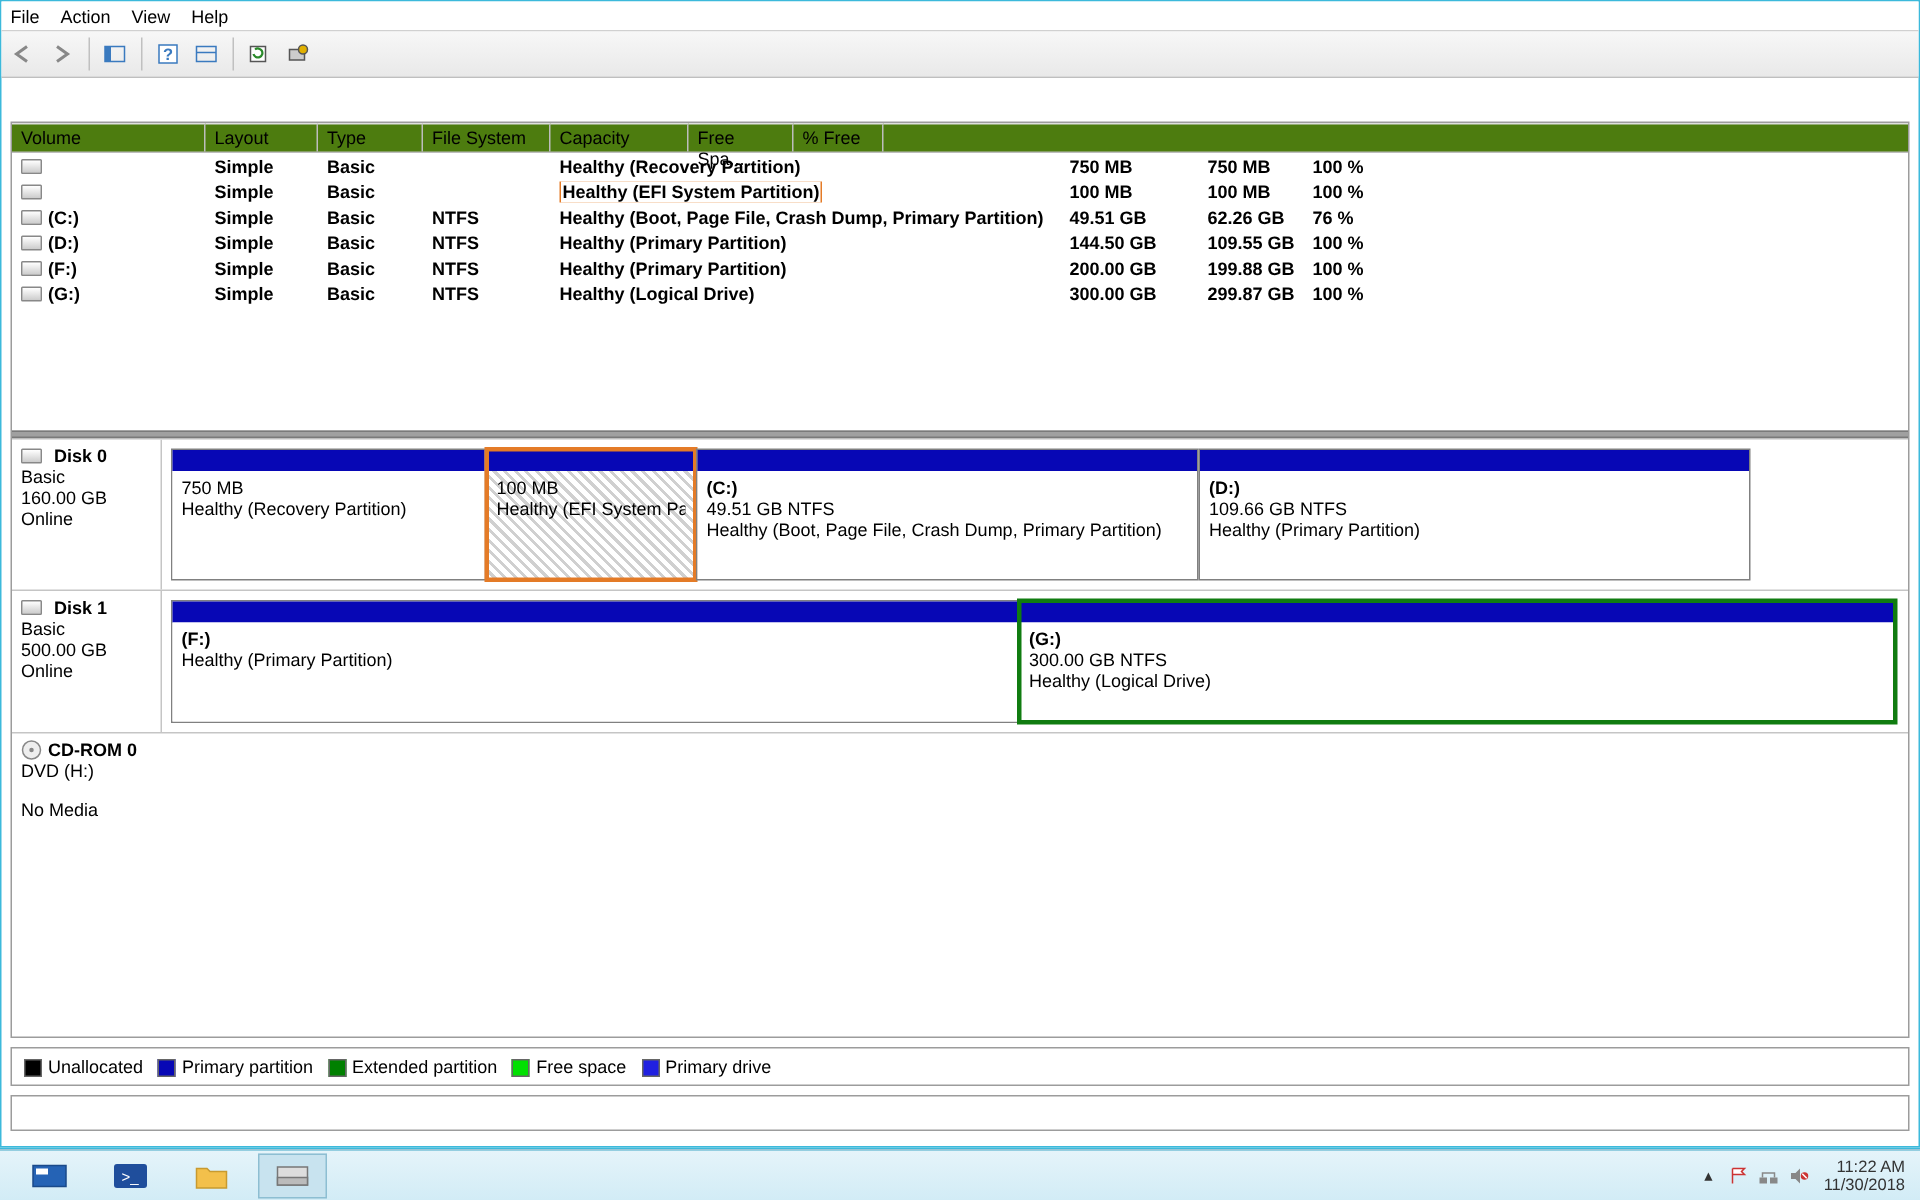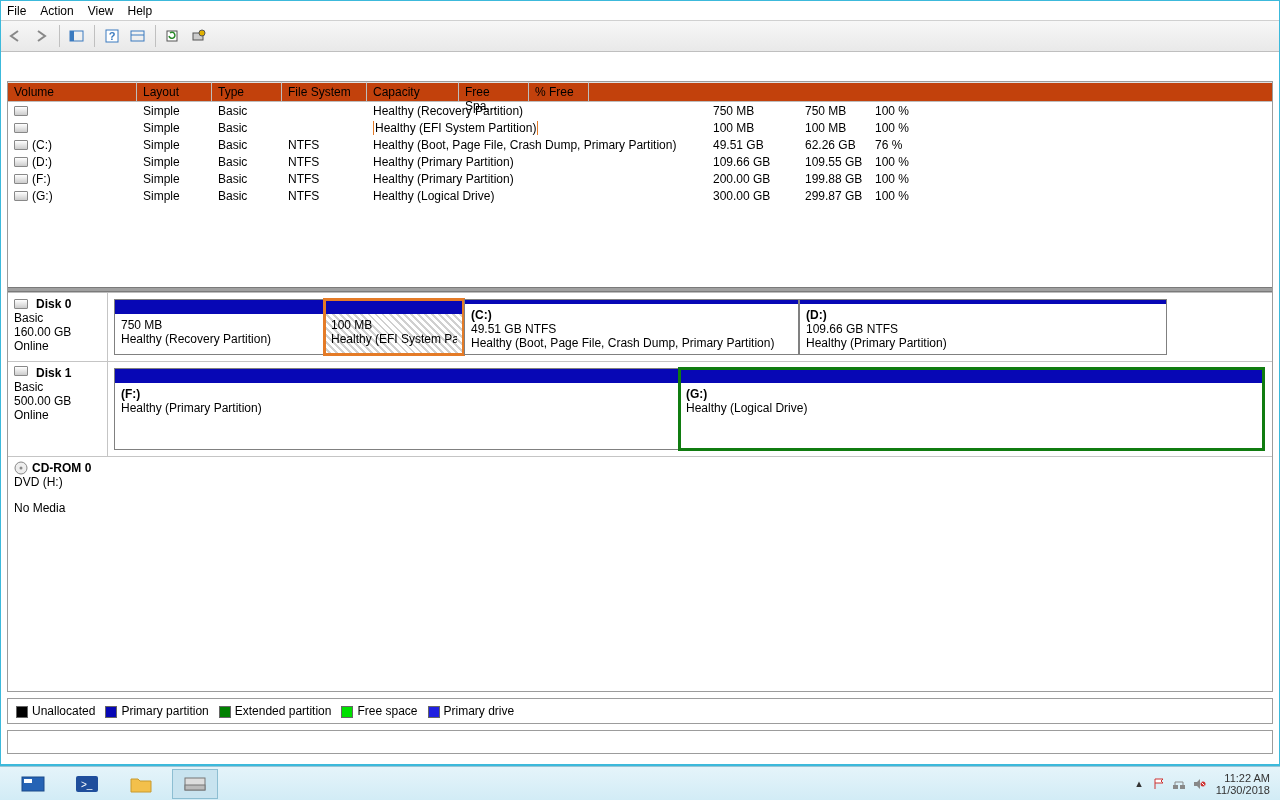--- a/index.html
+++ b/index.html
@@ -11,24 +11,24 @@
 .titlebar .ctrls { display: flex; }
 .titlebar .ctrls .btn { width: 45px; height: 20px; border: 1px solid #222; display: flex; align-items: center; justify-content: center; font-size: 11px; cursor: default; }
 .titlebar .ctrls .btn.min, .titlebar .ctrls .btn.max { background: #d2d2c6; }
 .titlebar .ctrls .btn.close { background: #c9493b; color: #000; }
 .menubar { height: 20px; background: #fff; display: flex; align-items: center; padding: 0 6px; font-size: 12px; border-bottom: 1px solid #d0d0d0; }
 .menubar span { margin-right: 14px; }
 .toolbar { height: 31px; background: linear-gradient(#f7f7f7,#e9e9e9); border-bottom: 1px solid #bfbfbf; display: flex; align-items: center; padding: 0 4px; gap: 4px; }
 .toolbar .tb { width: 22px; height: 22px; display: flex; align-items: center; justify-content: center; }
 .toolbar .sep { width: 1px; height: 22px; background: #c0c0c0; margin: 0 2px; }
 .content { position: absolute; left: 6px; right: 6px; top: 80px; bottom: 72px; border: 1px solid #9c9c9c; background: #fff; display: flex; flex-direction: column; }
-.grid-header { display: flex; height: 20px; border-bottom: 1px solid #bdbdbd; font-size: 12px; background: #c2410c; }
+.grid-header { display: flex; height: 20px; border-bottom: 1px solid #bdbdbd; font-size: 12px; background: #4d7c0f; }
 .grid-header .col { border-right: 1px solid #bdbdbd; border-top: 1px solid #e0e0e0; padding: 2px 6px; position: relative; }
 .grid-row { display: flex; height: 17px; font-size: 12px; align-items: center; }
-.grid-row .cell { padding: 0 6px; white-space: nowrap; overflow: hidden; }
+.grid-row .cell { padding: 0 6px; white-space: nowrap; overflow: hidden; font-weight: bold; }
 .c-volume{ width:129px;} .c-layout{width:75px;} .c-type{width:70px;} .c-fs{width:85px;} .c-status{width:340px;} .c-cap{width:92px;} .c-free{width:70px;} .c-pfree{width:60px;}
 .drive-icon { display:inline-block; width:14px; height:10px; border:1px solid #888; border-radius:1px; background:linear-gradient(#fff,#ccc); margin-right:4px; vertical-align:middle;}
 .hl { border:1px solid #e47b27; padding:0 1px; }
 .split { height:5px; background:#a0a0a0; border-top:1px solid #7a7a7a; border-bottom:1px solid #7a7a7a; cursor:row-resize;}
 .lower { flex:1; overflow:auto; border-top:1px solid #bdbdbd;}
 .disk-row { display:flex; border-bottom:1px solid #c5c5c5; }
 .disk-label { width:100px; min-width:100px; border-right:1px solid #c5c5c5; padding:4px 6px; font-size:12px; }
 .disk-label .name { font-weight:bold; }
 .disk-parts { flex:1; padding:6px; display:flex; gap:0; }
 .part { border:1px solid #808080; display:flex; flex-direction:column; font-size:12px; }
@@ -149,21 +149,21 @@
           <div class="cell c-cap">49.51 GB</div>
           <div class="cell c-free">62.26 GB</div>
           <div class="cell c-pfree">76 %</div>
         </div>
         <div class="grid-row">
           <div class="cell c-volume"><span class="drive-icon"></span>(D:)</div>
           <div class="cell c-layout">Simple</div>
           <div class="cell c-type">Basic</div>
           <div class="cell c-fs">NTFS</div>
           <div class="cell c-status">Healthy (Primary Partition)</div>
-          <div class="cell c-cap">109.66 GB</div>
+          <div class="cell c-cap">144.50 GB</div>
           <div class="cell c-free">109.55 GB</div>
           <div class="cell c-pfree">100 %</div>
         </div>
         <div class="grid-row">
           <div class="cell c-volume"><span class="drive-icon"></span>(F:)</div>
           <div class="cell c-layout">Simple</div>
           <div class="cell c-type">Basic</div>
           <div class="cell c-fs">NTFS</div>
           <div class="cell c-status">Healthy (Primary Partition)</div>
           <div class="cell c-cap">200.00 GB</div>
@@ -179,21 +179,21 @@
           <div class="cell c-cap">300.00 GB</div>
           <div class="cell c-free">299.87 GB</div>
           <div class="cell c-pfree">100 %</div>
         </div>
       </div>
 
     <div class="split"></div>
 
     <div class="lower">
 
-      <div class="disk-row" style="height:69px;">
+      <div class="disk-row" style="height:101px;">
         <div class="disk-label">
           <div style="display:flex;gap:4px;align-items:center;">
               <span class="drive-icon"></span>
               <span class="name">Disk 0</span>
             </div>
           <div>Basic</div>
           <div>160.00 GB</div>
           <div>Online</div>
         </div>
         <div class="disk-parts">
@@ -227,40 +227,41 @@
               <div class="name">(D:)</div>
               <div>109.66 GB NTFS</div>
               <div>Healthy (Primary Partition)</div>
             </div>
           </div>
         </div>
       </div>
 
       <div class="disk-row" style="height:95px;">
         <div class="disk-label">
-          <div style="display:flex;gap:4px;align-items:flex-start;">
+          <div style="display:flex;gap:4px;align-items:center;">
               <span class="drive-icon"></span>
               <span class="name">Disk 1</span>
             </div>
           <div>Basic</div>
           <div>500.00 GB</div>
           <div>Online</div>
         </div>
         <div class="disk-parts">
           <div class="part" style="width:565px;">
             <div class="bar"></div>
             <div class="body">
               <div class="name">(F:)</div>
               <div>Healthy (Primary Partition)</div>
             </div>
           </div>
           <div class="part ann-green" style="width:585px;">
             <div class="bar"></div>
             <div class="body">
               <div class="name">(G:)</div>
+              <div>300.00 GB NTFS</div>
               <div>Healthy (Logical Drive)</div>
             </div>
           </div>
         </div>
       </div>
 
       <div class="disk-row" style="height:100px;border-bottom:none;">
         <div class="disk-label" style="border-right:none;">
           <div style="display:flex;gap:4px;align-items:center;">
             <span>

